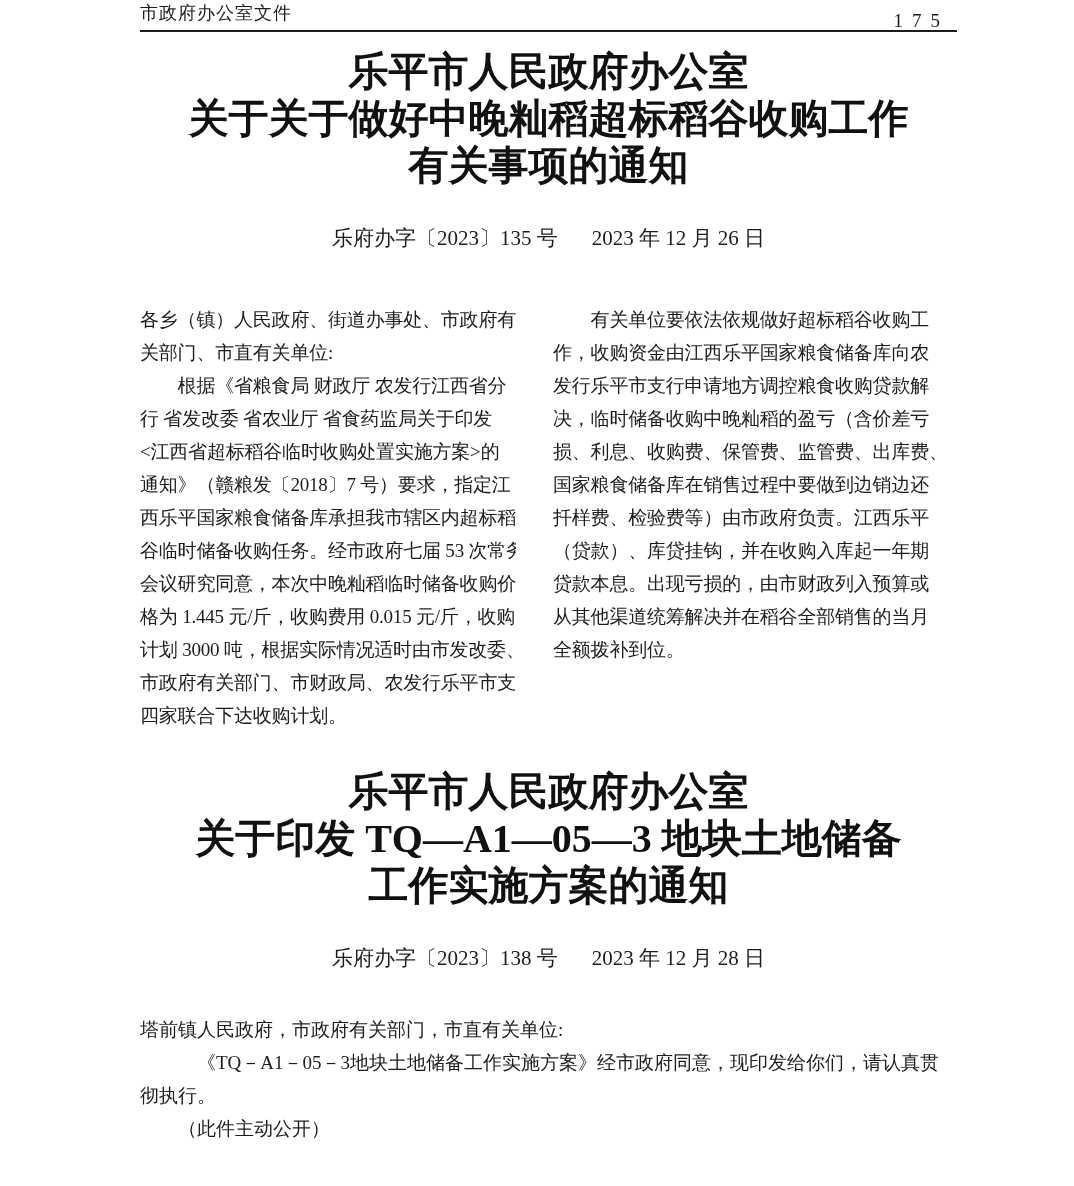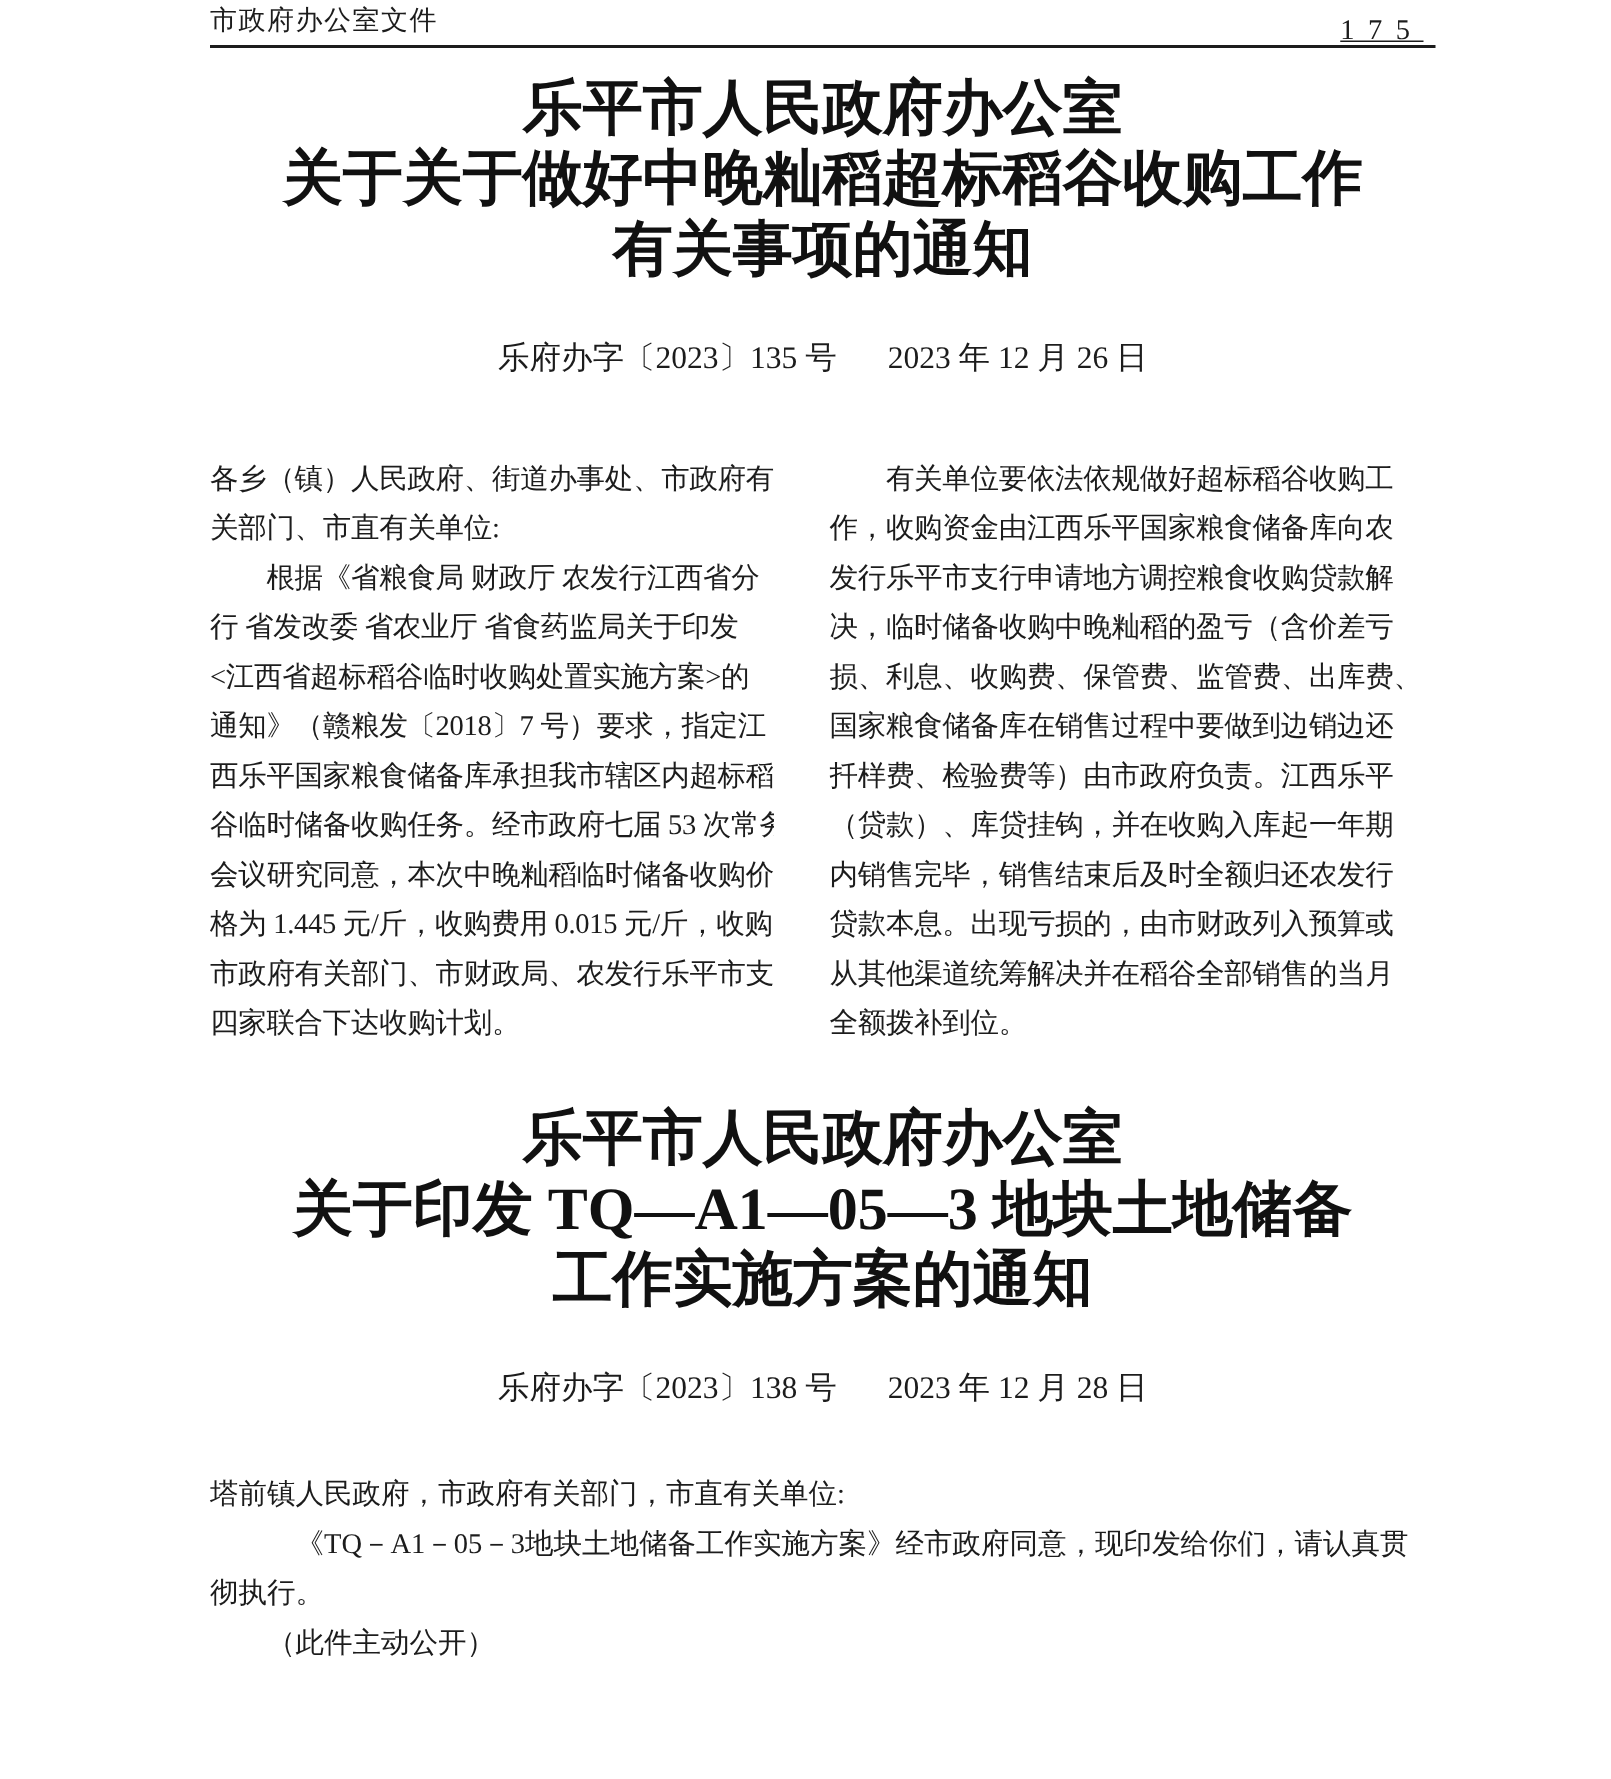--- a/index.html
+++ b/index.html
@@ -31,21 +31,20 @@
     line-height: 20px;
     letter-spacing: 1px;
     margin-bottom: 7px;
   }
   .page-number {
     font-size: 19px;
     line-height: 19px;
     letter-spacing: 9px;
     margin-right: 8px;
     margin-bottom: 0;
-    text-decoration: underline;
   }
   .rule {
     height: 2px;
     background: #1c1c1c;
   }
   
   .title {
     margin-top: 16px;
     text-align: center;
     font-weight: bold;
@@ -116,33 +115,33 @@
           <div class="bodyline">各乡（镇）人民政府、街道办事处、市政府有</div>
           <div class="bodyline">关部门、市直有关单位:</div>
           <div class="bodyline">　　根据《省粮食局 财政厅 农发行江西省分</div>
           <div class="bodyline">行 省发改委 省农业厅 省食药监局关于印发</div>
           <div class="bodyline">&lt;江西省超标稻谷临时收购处置实施方案&gt;的</div>
           <div class="bodyline">通知》（赣粮发〔2018〕7 号）要求，指定江</div>
           <div class="bodyline">西乐平国家粮食储备库承担我市辖区内超标稻</div>
           <div class="bodyline">谷临时储备收购任务。经市政府七届 53 次常务</div>
           <div class="bodyline">会议研究同意，本次中晚籼稻临时储备收购价</div>
           <div class="bodyline">格为 1.445 元/斤，收购费用 0.015 元/斤，收购</div>
+          <div class="bodyline">计划 3000 吨，根据实际情况适时由市发改委、</div>
           <div class="bodyline">市政府有关部门、市财政局、农发行乐平市支行</div>
           <div class="bodyline">四家联合下达收购计划。</div>
         </div>
       <div class="col col-right">
           <div class="bodyline">　　有关单位要依法依规做好超标稻谷收购工</div>
           <div class="bodyline">作，收购资金由江西乐平国家粮食储备库向农</div>
           <div class="bodyline">发行乐平市支行申请地方调控粮食收购贷款解</div>
           <div class="bodyline">决，临时储备收购中晚籼稻的盈亏（含价差亏</div>
           <div class="bodyline">损、利息、收购费、保管费、监管费、出库费、</div>
           <div class="bodyline">国家粮食储备库在销售过程中要做到边销边还</div>
           <div class="bodyline">扦样费、检验费等）由市政府负责。江西乐平</div>
           <div class="bodyline">（贷款）、库贷挂钩，并在收购入库起一年期</div>
-          <div class="bodyline">内销售完毕，销售结束后及时全额归还农发行</div>
           <div class="bodyline">贷款本息。出现亏损的，由市财政列入预算或</div>
           <div class="bodyline">从其他渠道统筹解决并在稻谷全部销售的当月</div>
           <div class="bodyline">全额拨补到位。</div>
         </div>
     </div>
   </section>
 
   <section>
     <div class="title title-2">
         <div class="title-line">乐平市人民政府办公室</div>

